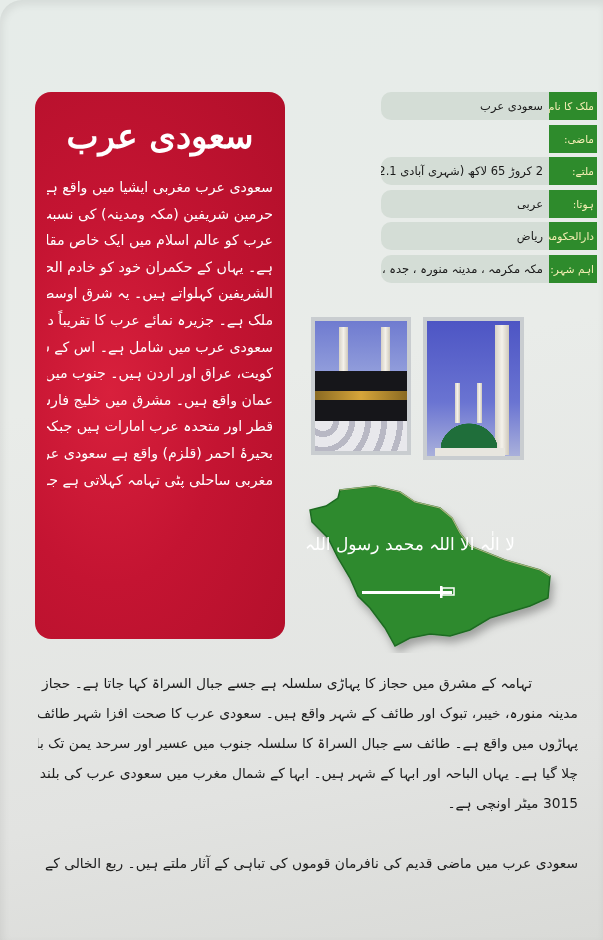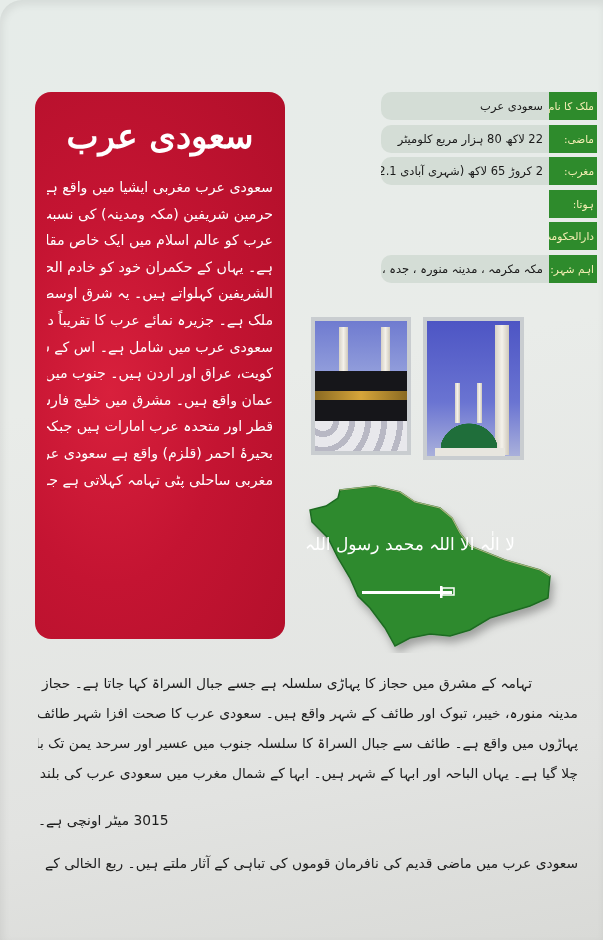--- a/index.html
+++ b/index.html
@@ -69,21 +69,21 @@
   
   .map { position: absolute; left: 300px; top: 478px; width: 270px; height: 175px; }
 
   
   .body-text {
     position: absolute; left: 38px; top: 668px; width: 540px; direction: rtl;
     color: #1d1d1d; font-size: 13.8px; line-height: 30px; text-align: justify;
   }
   .body-text span.line { display: block; white-space: nowrap; overflow: hidden; }
   .body-text span.first { padding-right: 46px; }
-  .body-text span.last-center { text-align: left; padding-right: 0; margin-top: 17px; }
+  .body-text span.last-center { text-align: right; padding-right: 0; }
   .body-text2 {
     position: absolute; left: 40px; top: 848px; width: 538px; direction: rtl;
     color: #1d1d1d; font-size: 13.8px; line-height: 30px; white-space: nowrap; overflow: hidden;
   }
 </style>
 </head>
 <body>
 
 <div class="page-edge"></div>
 
@@ -105,31 +105,32 @@
   </div>
 </div>
 
 <div class="info-table">
   <div class="info-row">
     <div class="info-label">ملک کا نام:</div>
     <div class="info-value">سعودی عرب</div>
   </div>
   <div class="info-row">
     <div class="info-label">ماضی:</div>
-    <div class="info-value">22 لاکھ 80 ہزار مربع کلومیٹر</div>
   </div>
   <div class="info-row">
-    <div class="info-label">مغرب:</div>
+    <div class="info-label">ملتے:</div>
     <div class="info-value">2 کروڑ 65 لاکھ (شہری آبادی 82.1 فیصد)</div>
   </div>
   <div class="info-row">
     <div class="info-label">ہوتا:</div>
+    <div class="info-value">عربی</div>
   </div>
   <div class="info-row">
     <div class="info-label">دارالحکومت:</div>
+    <div class="info-value">ریاض</div>
   </div>
   <div class="info-row">
     <div class="info-label">اہم شہر:</div>
     <div class="info-value">مکہ مکرمہ ، مدینہ منورہ ، جدہ ، دمام</div>
   </div>
 </div>
 
 <div class="photo photo-kaaba">
   <div class="minaret" style="left:24px;top:6px;width:9px;height:46px;"></div>
   <div class="minaret" style="left:66px;top:6px;width:9px;height:46px;"></div>

